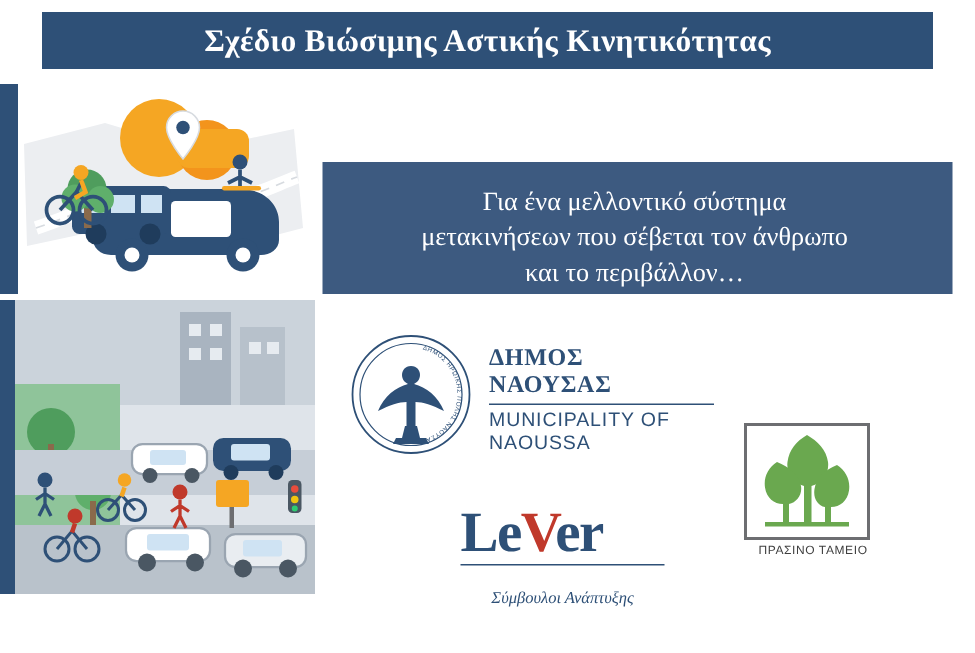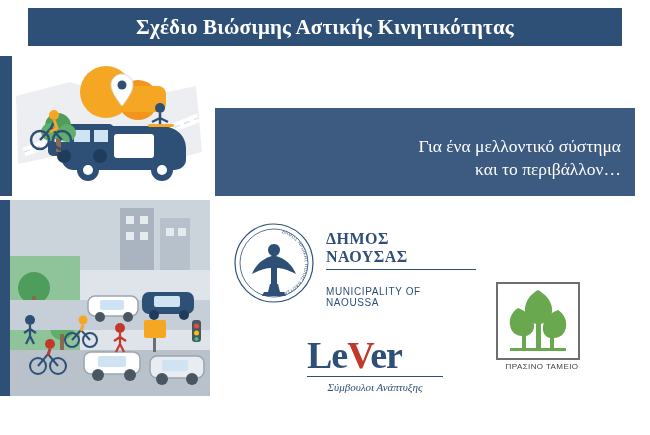--- a/index.html
+++ b/index.html
@@ -80,21 +80,21 @@
   
   .subtitle-panel {
     position: absolute;
     left: 215px;
     top: 108px;
     width: 420px;
     height: 88px;
     background: #3d5a80;
     display: flex;
     flex-direction: column;
-    align-items: flex-end;
+    align-items: center;
     justify-content: center;
     padding: 16px 14px 4px 10px;
     box-sizing: border-box;
   }
   .subtitle-panel .line {
     color: #ffffff;
     font-family: "Liberation Serif", serif;
     font-size: 17.5px;
     line-height: 1.34;
     text-align: right;
@@ -129,25 +129,25 @@
     color: #2e5077;
     font-family: "Liberation Serif", serif;
     font-size: 16px;
     font-weight: bold;
     line-height: 1.12;
     letter-spacing: 0.5px;
   }
   .naoussa-text .sub {
     color: #2e5077;
     font-family: "Liberation Sans", sans-serif;
-    font-size: 10px;
+    font-size: 13px;
     letter-spacing: 0.6px;
     margin-top: 3px;
     border-top: 1px solid #2e5077;
-    padding-top: 16px;
+    padding-top: 2px;
     width: 150px;
   }
 
   
   .logo-lever {
     position: absolute;
     left: 283px;
     top: 336px;
     width: 145px;
     height: 62px;
@@ -164,21 +164,21 @@
   .lever-word .red {
     color: #c0392b;
   }
   .lever-sub {
     margin-top: 2px;
     font-family: "Liberation Serif", serif;
     font-size: 11px;
     font-style: italic;
     color: #2e5077;
     border-top: 1.5px solid #2e5077;
-    padding-top: 4px;
+    padding-top: 16px;
     width: 136px;
     text-align: center;
   }
 
   
   .logo-green {
     position: absolute;
     left: 492px;
     top: 282px;
     width: 100px;
@@ -338,20 +338,21 @@
 
       <rect x="182" y="120" width="9" height="22" rx="3" fill="#4a5763"></rect>
       <circle cx="186.5" cy="126" r="2.5" fill="#e74c3c"></circle>
       <circle cx="186.5" cy="133" r="2.5" fill="#f1c40f"></circle>
       <circle cx="186.5" cy="139" r="2" fill="#2ecc71"></circle>
     </svg>
   </div>
 
   <div class="subtitle-panel">
     <div class="line">Για ένα μελλοντικό σύστημα</div>
+    <div class="line">μετακινήσεων που σέβεται τον άνθρωπο</div>
     <div class="line">και το περιβάλλον…</div>
   </div>
 
   <div class="logo-naoussa">
     <div class="naoussa-crest">
       <svg width="88" height="82" viewBox="0 0 88 82" xmlns="http://www.w3.org/2000/svg">
         <circle cx="44" cy="41" r="39" fill="none" stroke="#2e5077" stroke-width="1.2"></circle>
         <circle cx="44" cy="41" r="34" fill="none" stroke="#2e5077" stroke-width="0.8"></circle>
 
         <path id="ringpath" d="M44 10 A31 31 0 1 1 43.9 10" fill="none"></path>

